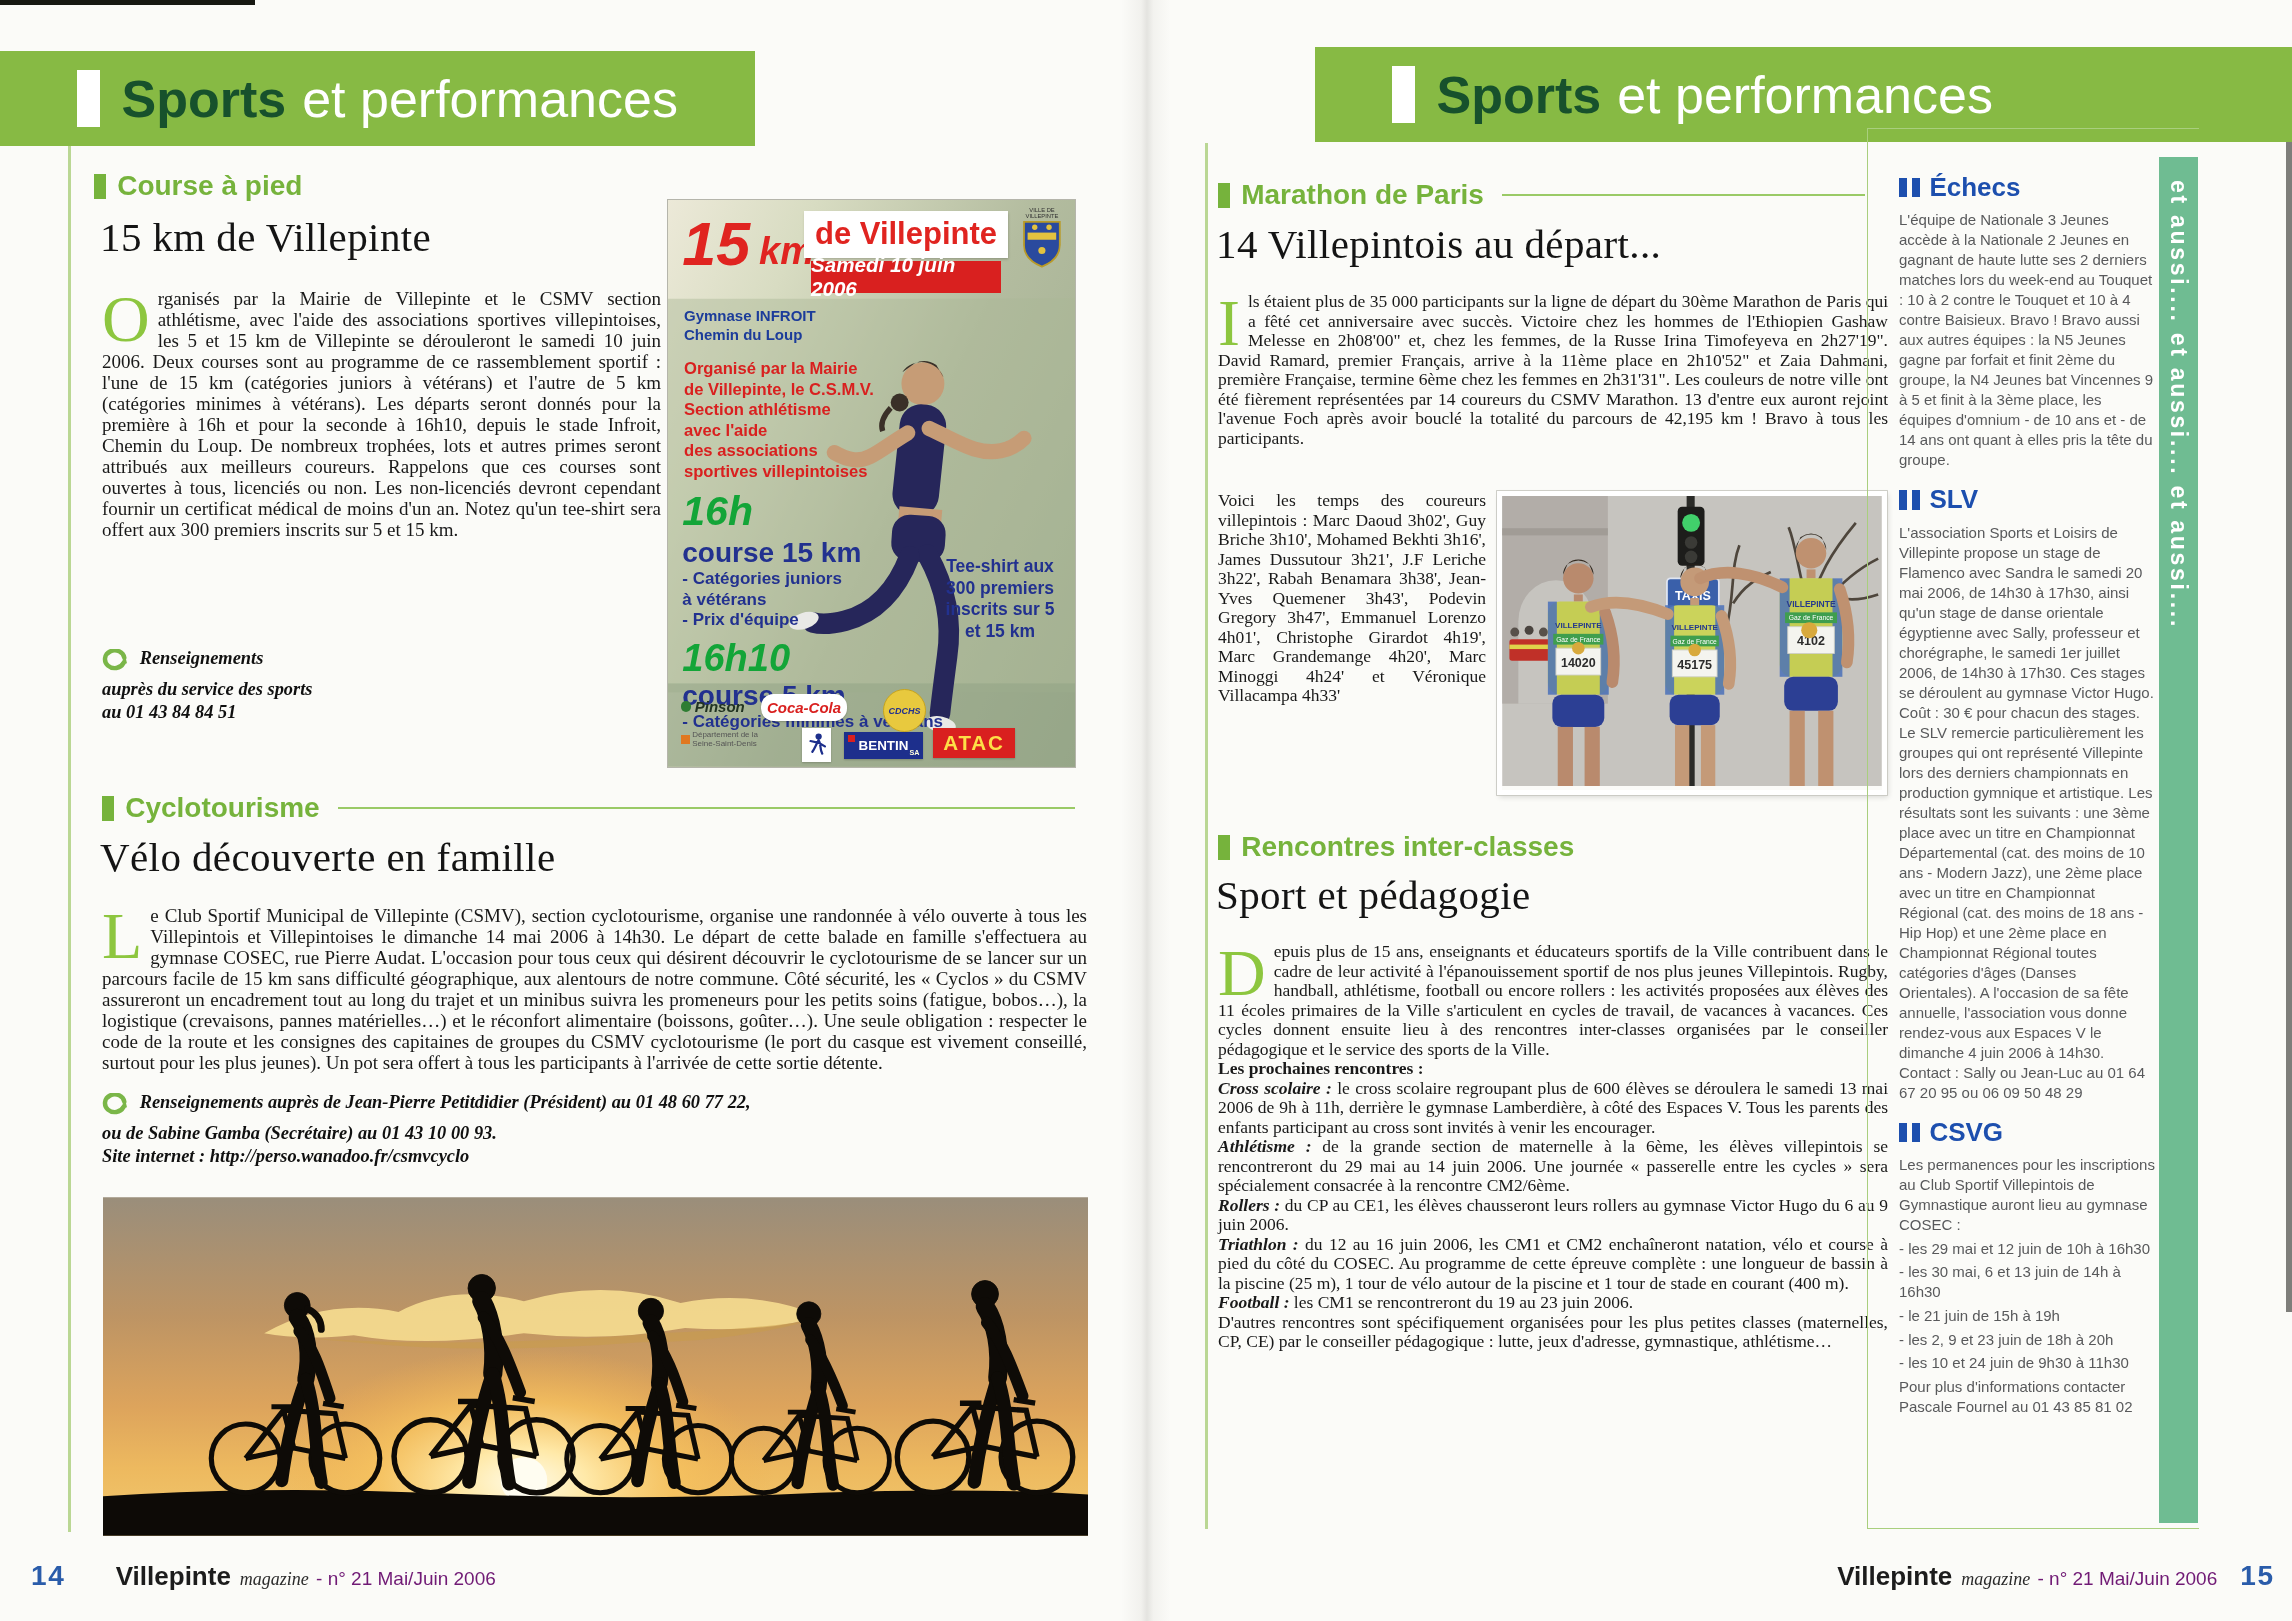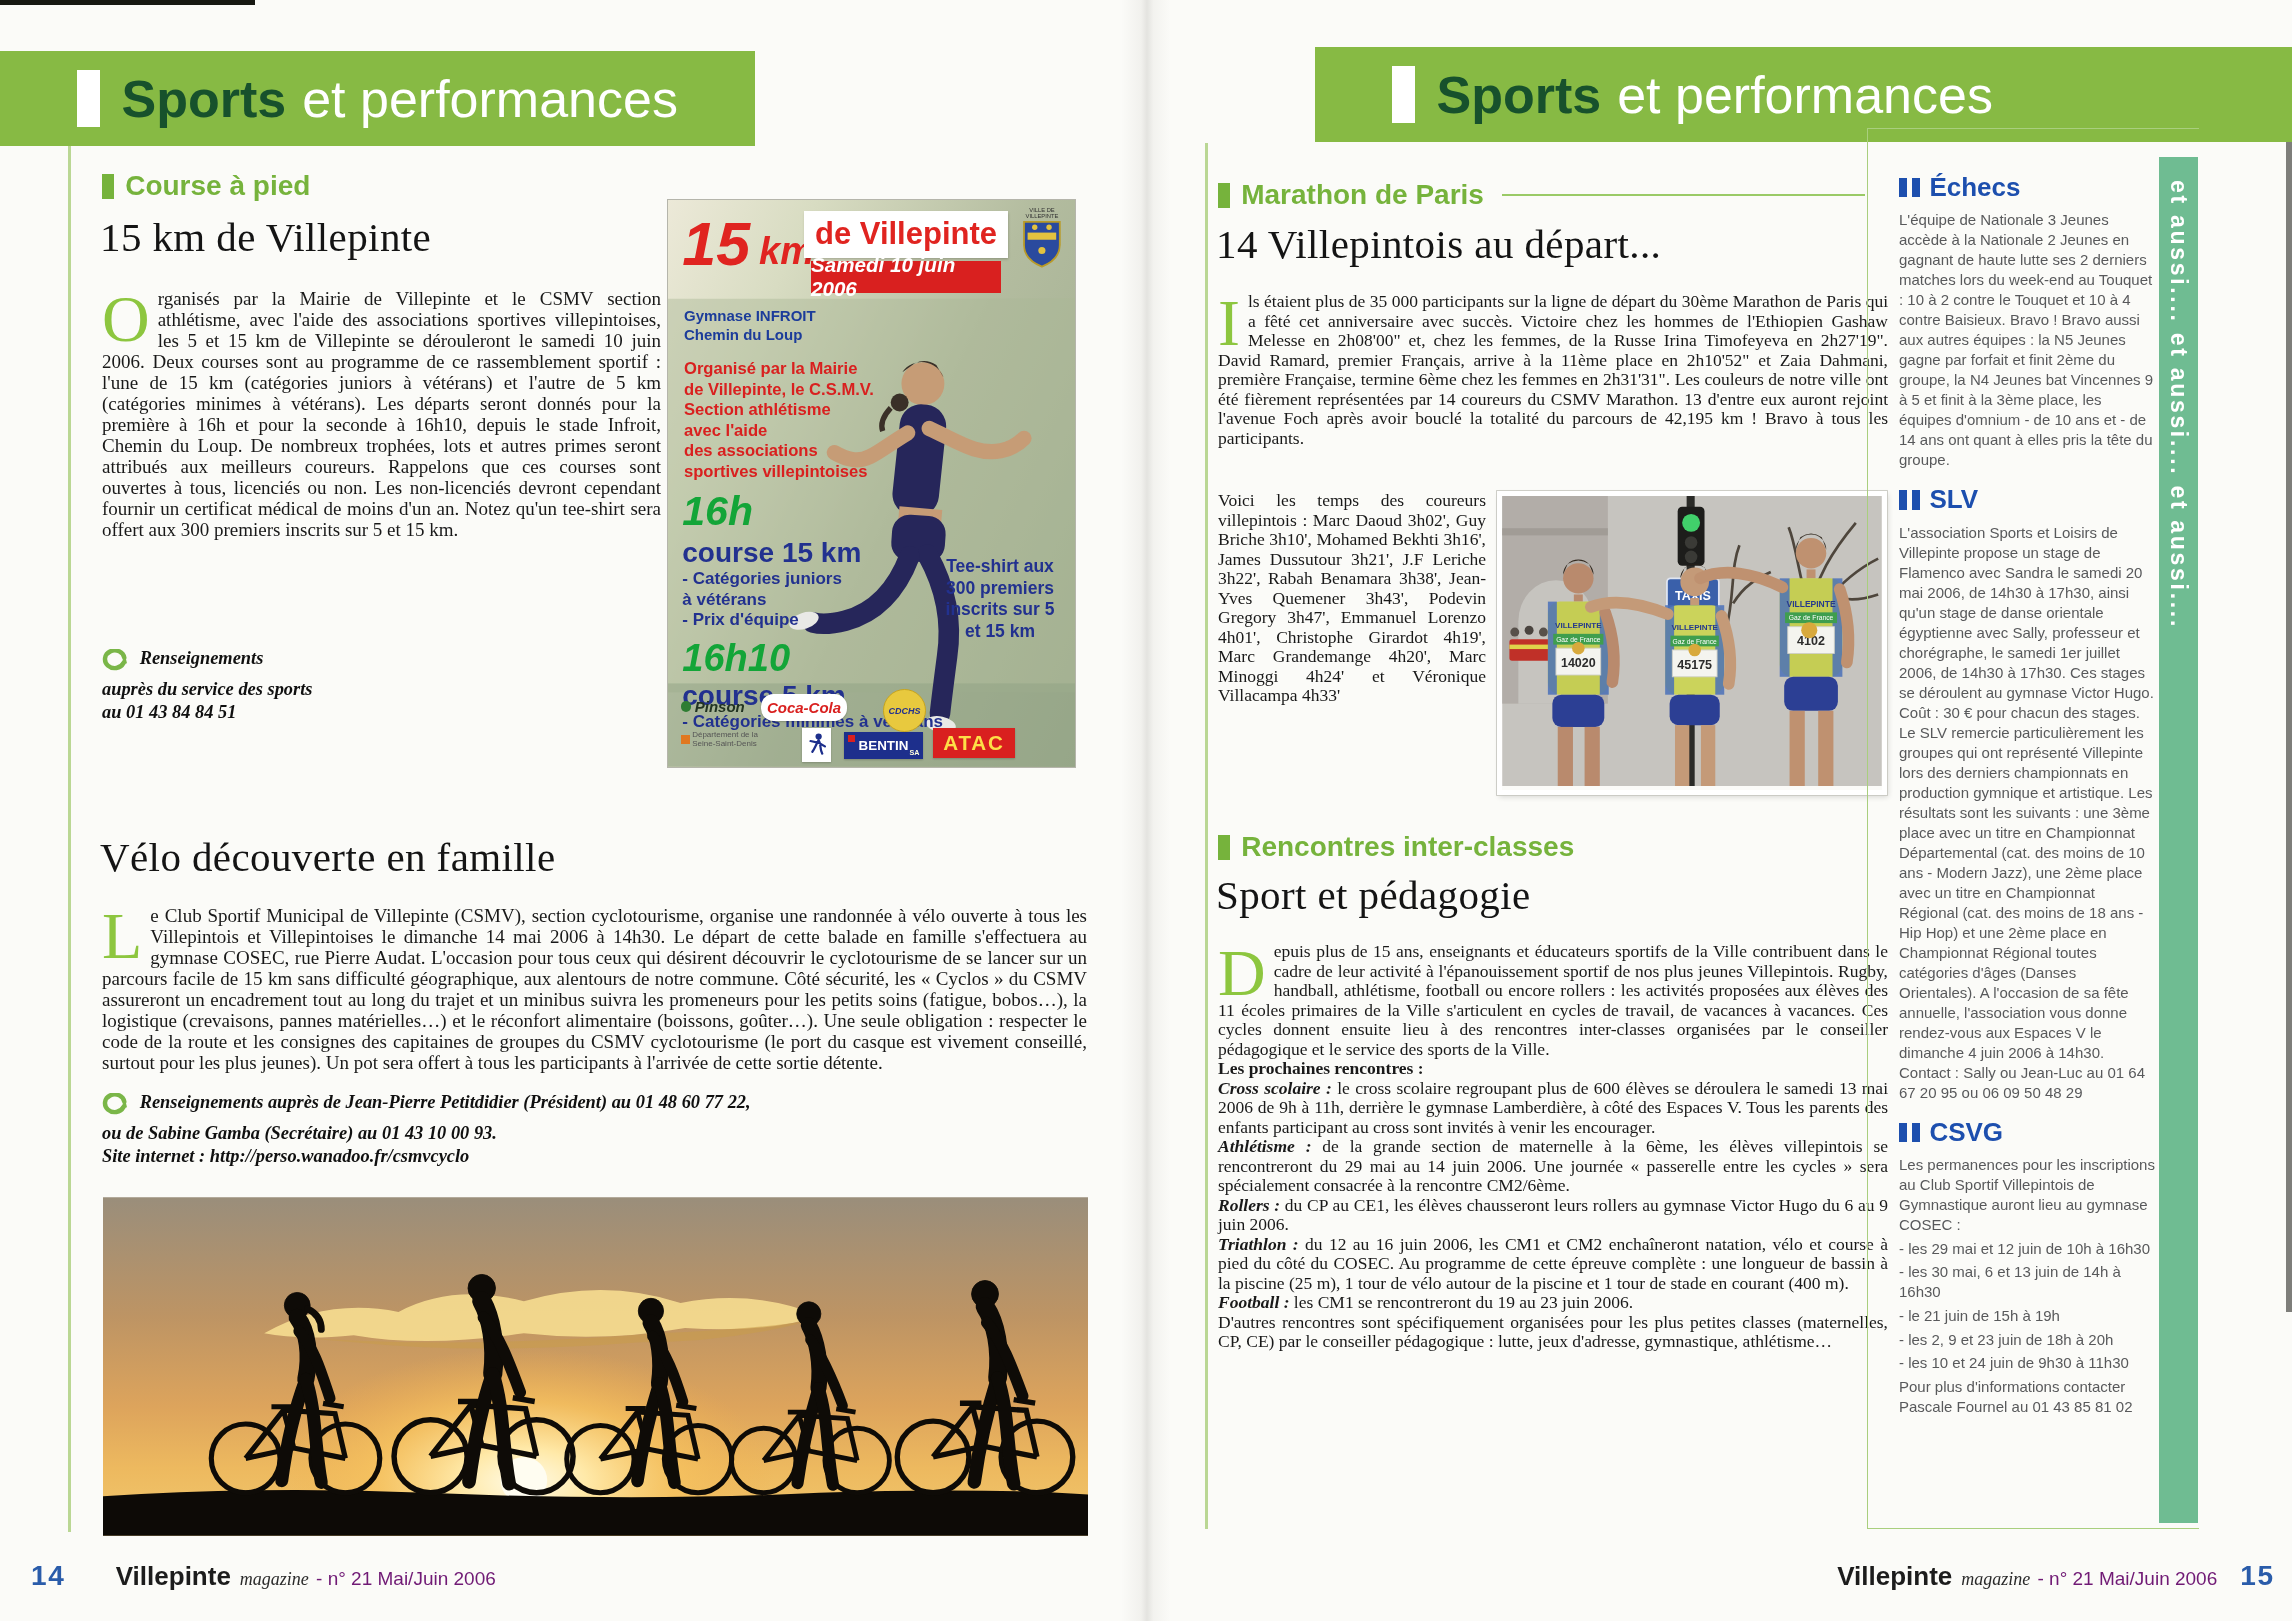--- a/index.html
+++ b/index.html
@@ -112,21 +112,21 @@
   <div class="fold"></div>
 
   <div class="banner" style="left:0;top:51px;width:755px;">
     <span style="width:77px;flex:0 0 auto;"></span>
     <span class="bar"></span>
     <span class="bold">Sports</span>
     <span class="light">et performances</span>
   </div>
   <div class="vrule" style="left:68px;top:146px;height:1386px;"></div>
 
-  <div class="sec" style="left:102px;top:170px;">
+  <div class="sec" style="left:94px;top:170px;">
     <span class="sq"></span>
     <span>Course à pied</span>
   </div>
   <div class="h1" style="left:100px;top:213px;">15 km de Villepinte</div>
 
   <div class="abs jtext lbody" style="left:102px;top:288px;width:559px;">
     <span class="dropcap">O</span><span>rganisés par la Mairie de Villepinte et le CSMV section athlétisme, avec l'aide des associations sportives villepintoises, les 5 et 15 km de Villepinte se dérouleront le samedi 10 juin 2006. Deux courses sont au programme de ce rassemblement sportif : l'une de 15 km (catégories juniors à vétérans) et l'autre de 5 km (catégories minimes à vétérans). Les départs seront donnés pour la première à 16h et pour la seconde à 16h10, depuis le stade Infroit, Chemin du Loup. De nombreux trophées, lots et autres primes seront attribués aux meilleurs coureurs. Rappelons que ces courses sont ouvertes à tous, licenciés ou non. Les non-licenciés devront cependant fournir un certificat médical de moins d'un an. Notez qu'un tee-shirt sera offert aux 300 premiers inscrits sur 5 et 15 km.</span>
   </div>
 
   <div class="contact" style="left:102px;top:647px;">
@@ -207,20 +207,25 @@
     </div>
     <div class="spon bentin">
         <u></u>
         <span>BENTIN</span>
         <em>SA</em>
       </div>
     <div class="spon atac">ATAC</div>
     <div class="spon cdchs">CDCHS</div>
   </div>
 
+  <div class="sec" style="left:102px;top:792px;width:973px;">
+    <span class="sq"></span>
+    <span>Cyclotourisme</span>
+    <span class="rule"></span>
+  </div>
   <div class="h1" style="left:100px;top:833px;font-family:Liberation Serif, serif;">Vélo découverte en famille</div>
   <div class="abs jtext lbody" style="left:102px;top:905px;width:985px;">
     <span class="dropcap">L</span><span>e Club Sportif Municipal de Villepinte (CSMV), section cyclotourisme, organise une randonnée à vélo ouverte à tous les Villepintois et Villepintoises le dimanche 14 mai 2006 à 14h30. Le départ de cette balade en famille s'effectuera au gymnase COSEC, rue Pierre Audat. L'occasion pour tous ceux qui désirent découvrir le cyclotourisme de se lancer sur un parcours facile de 15 km sans difficulté géographique, aux alentours de notre commune. Côté sécurité, les « Cyclos » du CSMV assureront un encadrement tout au long du trajet et un minibus suivra les promeneurs pour les petits soins (fatigue, bobos…), la logistique (crevaisons, pannes matérielles…) et le réconfort alimentaire (boissons, goûter…). Une seule obligation : respecter le code de la route et les consignes des capitaines de groupes du CSMV cyclotourisme (le port du casque est vivement conseillé, surtout pour les plus jeunes). Un pot sera offert à tous les participants à l'arrivée de cette sortie détente.</span>
   </div>
   <div class="contact" style="left:102px;top:1091px;">
     <div class="row">
       <span class="arrow">
         <svg width="27" height="23" viewBox="0 0 30 26">
             <path d="M25,10 A11,10 0 1 0 24,16" fill="none" stroke="#7ab648" stroke-width="5" stroke-linecap="round"></path>
             <path d="M28,16 L20,18 L26,8 Z" fill="#7ab648"></path>

